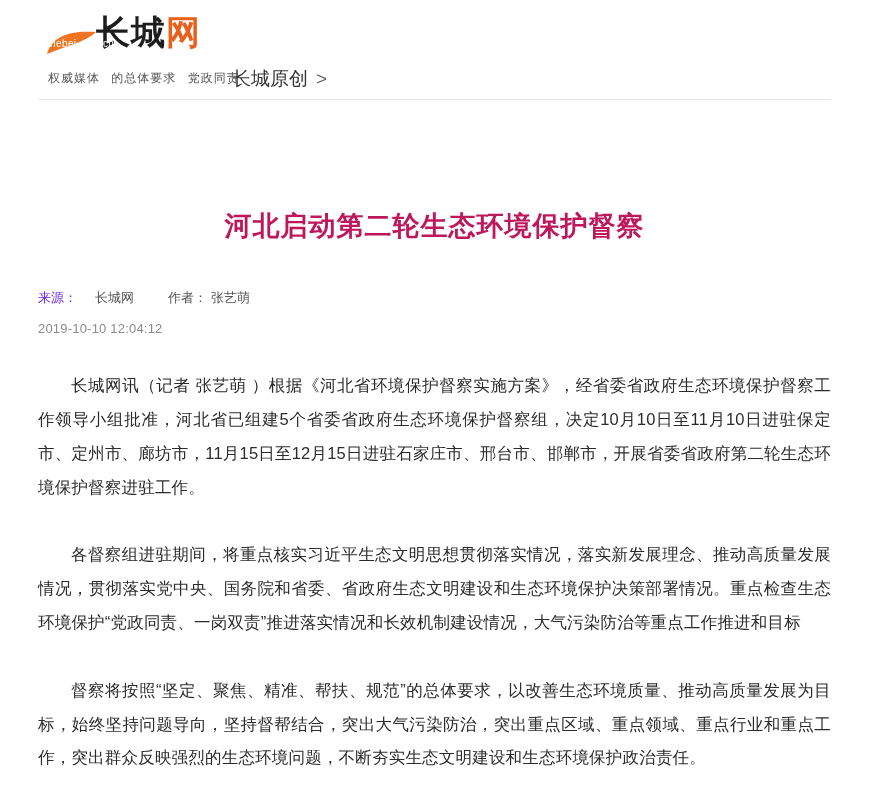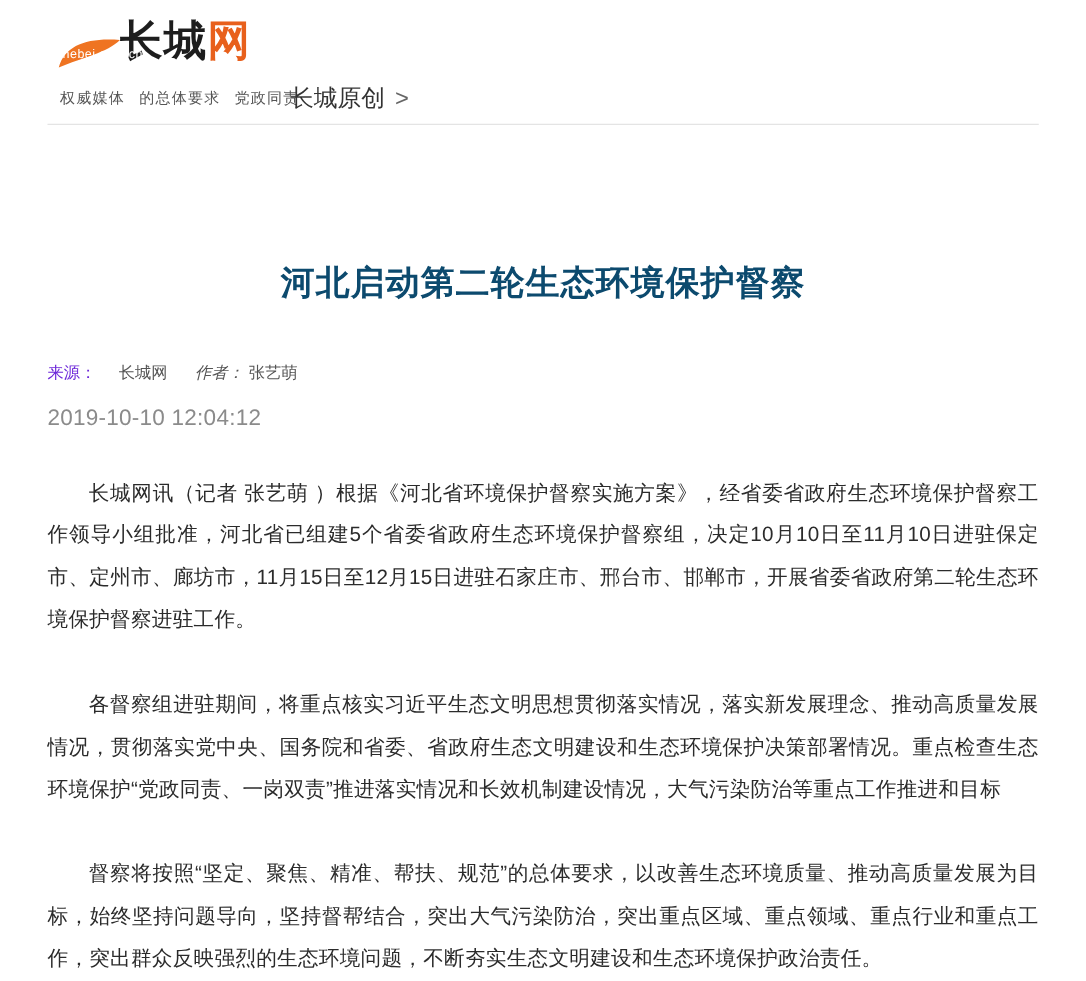--- a/index.html
+++ b/index.html
@@ -114,39 +114,39 @@
   
   .article {
     padding: 0 38px;
   }
   .title {
     margin: 0;
     padding-top: 78px;
     text-align: center;
     font-size: 27px;
     font-weight: bold;
-    color: #0c4a6e;
+    color: #be185d;
     letter-spacing: 1px;
     line-height: 1.4;
   }
   .meta {
     margin-top: 40px;
     font-size: 13px;
     color: #555555;
     line-height: 1.9;
   }
   .meta .meta-line1 span { margin-right: 4px; }
   .meta .source-label { color: #6d28d9; }
   .meta .source-value { margin-left: 14px; }
-  .meta .author-label { margin-left: 18px; font-style: italic; }
+  .meta .author-label { margin-left: 30px; }
   .meta .date {
     display: block;
     margin-top: 7px;
     color: #8b8b8b;
-    font-size: 18px;
+    font-size: 13px;
     letter-spacing: 0.2px;
   }
 
   .body {
     margin-top: 27px;
   }
   .body p {
     margin: 0 0 34px 0;
     font-size: 16.5px;
     line-height: 2.05;

